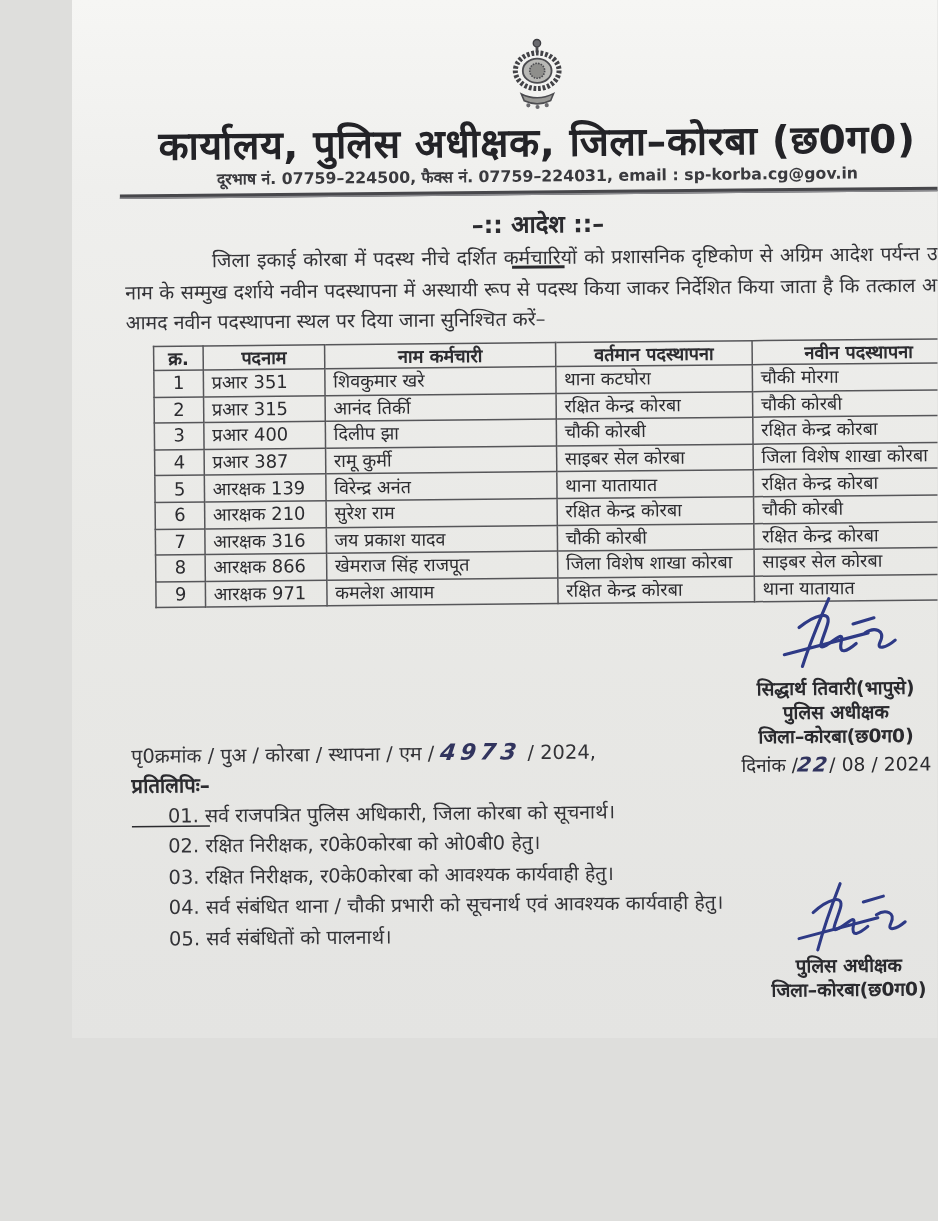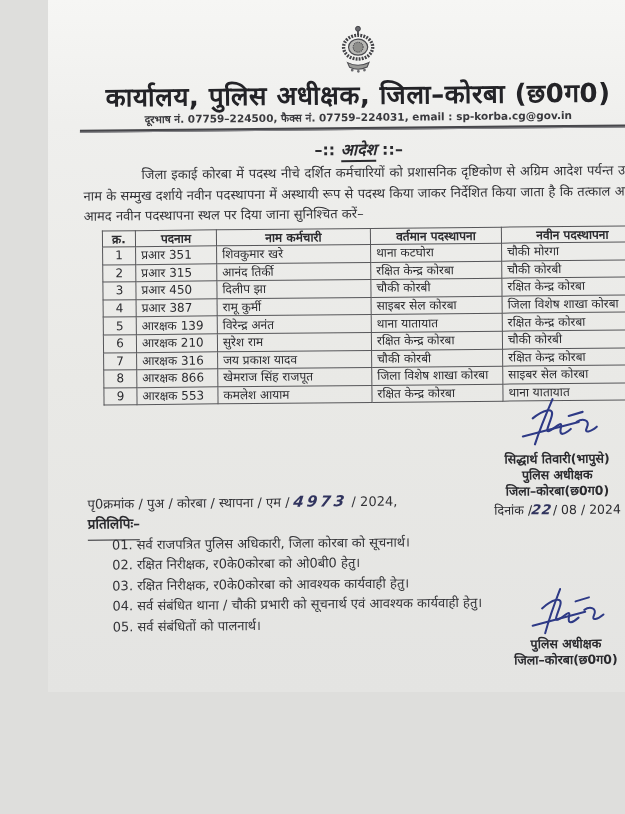--- a/index.html
+++ b/index.html
@@ -36,21 +36,21 @@
     text-align:center;font-size:10.5px;font-weight:bold;color:#3a3a3e;
   }
   .head-rule{
     position:absolute;top:127px;left:34px;right:28px;height:2px;
     background:#47474b;border-bottom:1px solid #8a8a8e;
   }
   .order-heading{
     position:absolute;top:138px;left:0;width:100%;text-align:center;
     font-size:16px;font-weight:bold;color:#2b2b2f;
   }
-  .order-heading .u{border-bottom:2px solid #2b2b2f;padding-bottom:1px;font-style:italic;}
+  .order-heading .u{border-bottom:2px solid #2b2b2f;padding-bottom:18px;}
   
   .para{
     position:absolute;top:163px;left:37px;width:559px;
     font-size:13px;line-height:20.5px;text-align:justify;
     text-indent:58px;color:#333337;
   }
   
   table.transfer{
     position:absolute;top:228px;left:55px;width:541px;
     border-collapse:collapse;table-layout:fixed;
@@ -68,21 +68,21 @@
   .sig1{position:absolute;top:398px;left:408px;width:200px;text-align:center;}
   .sig2{position:absolute;top:588px;left:420px;width:190px;text-align:center;}
   .sig-scribble{display:block;margin:0 auto;}
   .sig-name{font-size:12.5px;font-weight:bold;color:#2a2a2e;margin-top:2px;}
   .sig-line{font-size:12.5px;font-weight:bold;color:#2a2a2e;line-height:16px;}
   .sig-date{font-size:12.5px;color:#2a2a2e;margin-top:2px;}
   
   .ref-line{position:absolute;top:492px;left:38px;font-size:13px;color:#333337;}
   .copy-heading{
     position:absolute;top:512px;left:38px;font-size:13.5px;font-weight:bold;
-    color:#2b2b2f;border-bottom:1.5px solid #2b2b2f;padding-bottom:7px;
+    color:#2b2b2f;border-bottom:1.5px solid #2b2b2f;padding-bottom:18px;
   }
   .copy-list{position:absolute;top:533px;left:62px;font-size:13px;
     line-height:20.4px;color:#333337;}
   
   .hw{
     font-style:italic;color:#31345e;letter-spacing:3px;
     font-size:15px;font-weight:bold;
     display:inline-block;transform:skewX(-8deg);
   }
   .hw-small{font-size:13.5px;letter-spacing:1px;}
@@ -148,21 +148,21 @@
           </tr>
           <tr>
             <td class="c-center">2</td>
             <td>प्रआर 315</td>
             <td>आनंद तिर्की</td>
             <td>रक्षित केन्द्र कोरबा</td>
             <td>चौकी कोरबी</td>
           </tr>
           <tr>
             <td class="c-center">3</td>
-            <td>प्रआर 450</td>
+            <td>प्रआर 400</td>
             <td>दिलीप झा</td>
             <td>चौकी कोरबी</td>
             <td>रक्षित केन्द्र कोरबा</td>
           </tr>
           <tr>
             <td class="c-center">4</td>
             <td>प्रआर 387</td>
             <td>रामू कुर्मी</td>
             <td>साइबर सेल कोरबा</td>
             <td>जिला विशेष शाखा कोरबा</td>
@@ -190,21 +190,21 @@
           </tr>
           <tr>
             <td class="c-center">8</td>
             <td>आरक्षक 866</td>
             <td>खेमराज सिंह राजपूत</td>
             <td>जिला विशेष शाखा कोरबा</td>
             <td>साइबर सेल कोरबा</td>
           </tr>
           <tr>
             <td class="c-center">9</td>
-            <td>आरक्षक 553</td>
+            <td>आरक्षक 971</td>
             <td>कमलेश आयाम</td>
             <td>रक्षित केन्द्र कोरबा</td>
             <td>थाना यातायात</td>
           </tr>
         </tbody>
     </table>
 
     <div class="sig1">
       <svg class="sig-scribble" width="120" height="52" viewBox="0 0 120 52" aria-hidden="true">
         <g fill="none" stroke="#2e3a86" stroke-width="2.1" stroke-linecap="round">

